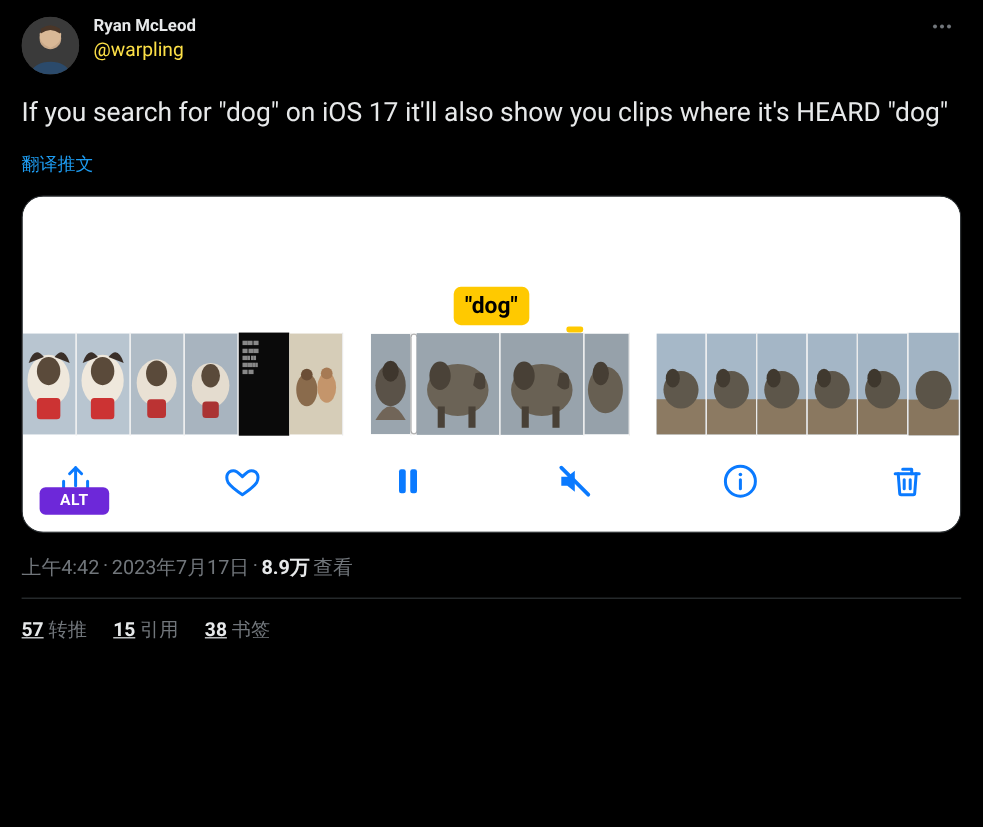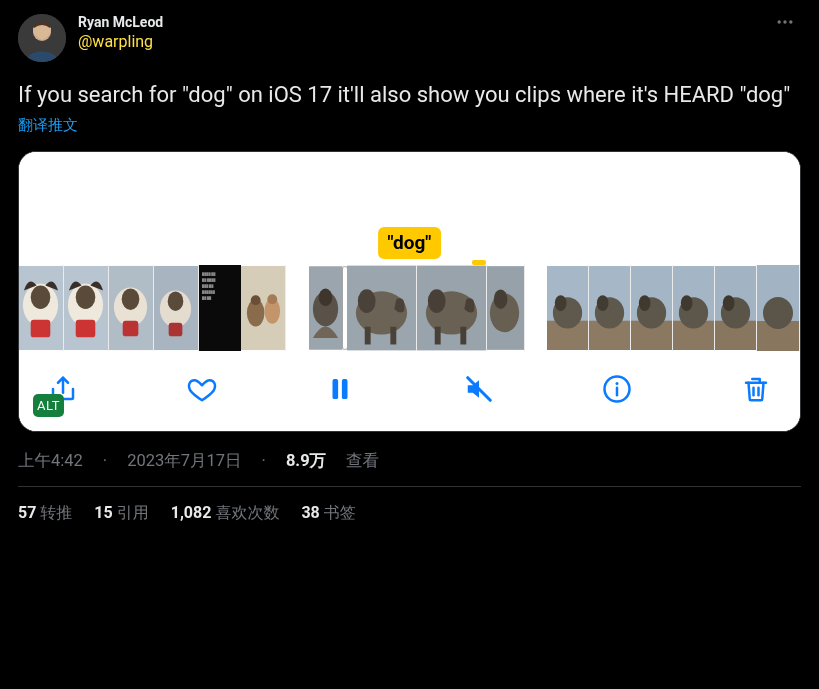--- a/index.html
+++ b/index.html
@@ -39,21 +39,21 @@
     cursor: pointer;
   }
   .body-text {
     margin-top: 18px;
     font-size: 22px;
     line-height: 1.35;
     color: #e7e9ea;
     font-weight: 400;
   }
   .translate {
-    margin-top: 6px;
+    margin-top: 18px;
     font-size: 15px;
     color: #1d9bf0;
     cursor: pointer;
   }
   .media-card {
     margin-top: 16px;
     border-radius: 18px;
     overflow: hidden;
     background: #fff;
     border: 1px solid #2f3336;
@@ -120,50 +120,50 @@
     display: flex;
     align-items: center;
     justify-content: center;
     cursor: pointer;
   }
   .ctrl svg { width: 30px; height: 30px; }
   .alt-badge {
     position: absolute;
     left: 14px;
     bottom: 14px;
-    background: #15803d;
+    background: #6d28d9;
     color: #fff;
-    font-weight: 400;
+    font-weight: 700;
     font-size: 13px;
-    padding: 4px 4px;
+    padding: 4px 17px;
     border-radius: 5px;
     letter-spacing: 0.5px;
   }
   .meta {
     margin-top: 18px;
     color: #71767b;
     font-size: 16.5px;
     display: flex;
     align-items: center;
-    gap: 20px;
+    gap: 3px;
   }
   .meta .bold { font-weight: 700; color: #e7e9ea; text-align: right; }
   .divider {
     height: 1px;
     background: #2f3336;
     margin-top: 14px;
   }
   .stats {
     display: flex;
     gap: 22px;
     margin-top: 16px;
     font-size: 16px;
     color: #71767b;
   }
-  .stats .num { font-weight: 700; color: #e7e9ea; margin-right: 4px; }
+  .stats .num { font-weight: 700; color: #e7e9ea; margin-right: 4px; text-decoration: underline; }
   .stat { cursor: pointer; }
 </style>
 </head>
 <body>
 
 <div class="tweet">
 
   <div class="header">
     <div class="avatar">
       <svg viewBox="0 0 48 48">
@@ -374,17 +374,16 @@
     <span> · </span>
     <span class="bold">8.9万</span>
     <span> 查看</span>
   </div>
 
   <div class="divider"></div>
 
   <div class="stats">
     <span class="stat"><span class="num">57</span><span>转推</span></span>
     <span class="stat"><span class="num">15</span><span>引用</span></span>
-    <span class="stat"><span class="num">1,082</span><span>喜欢次数</span></span>
     <span class="stat"><span class="num">38</span><span>书签</span></span>
   </div>
 
 </div>
 
 </body></html>

